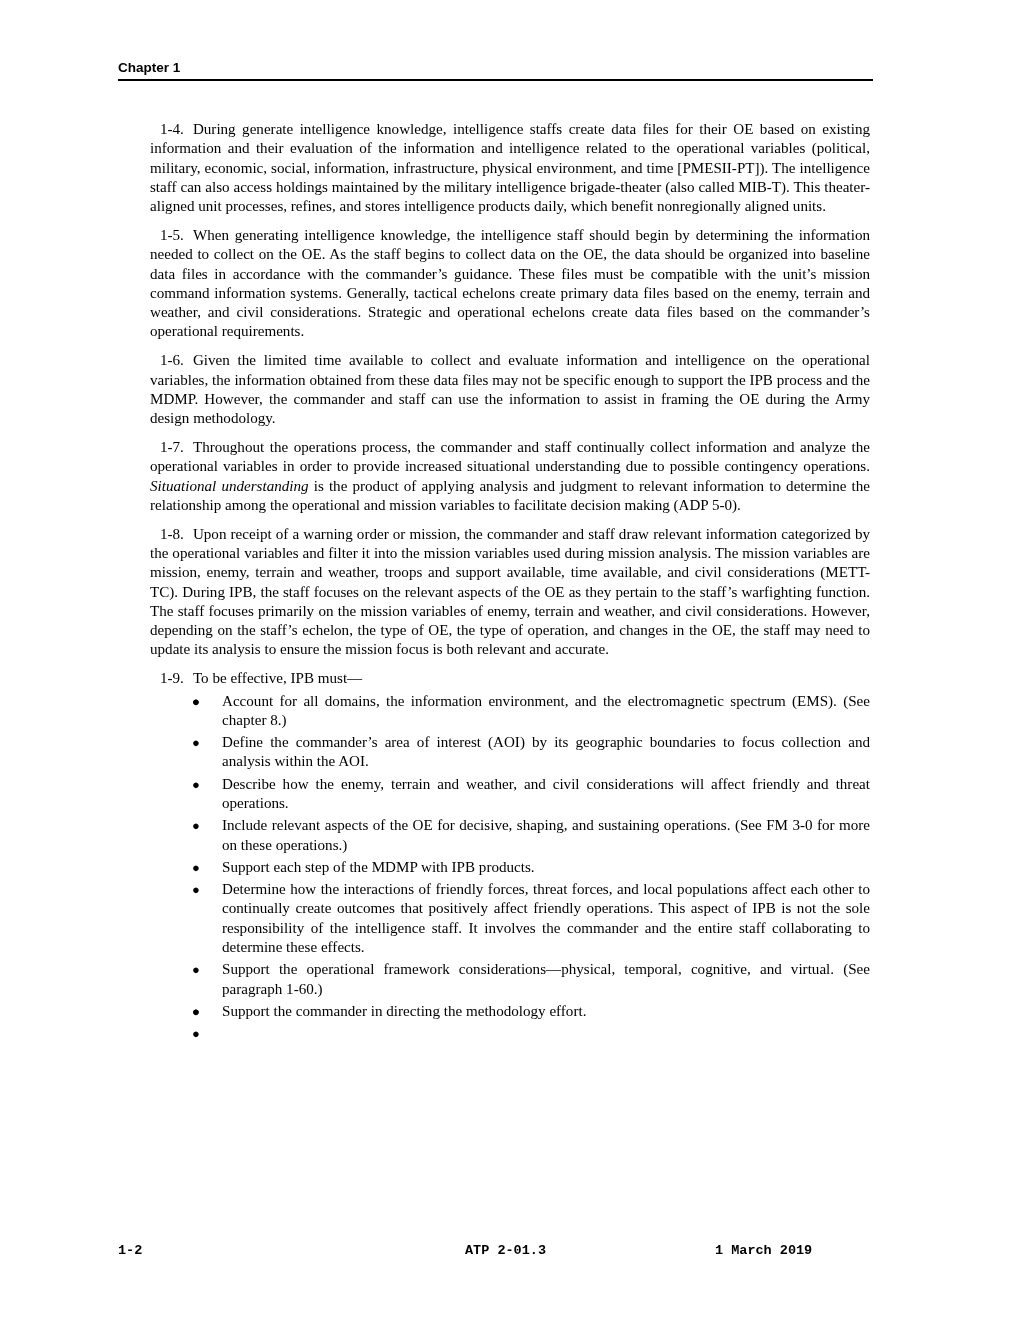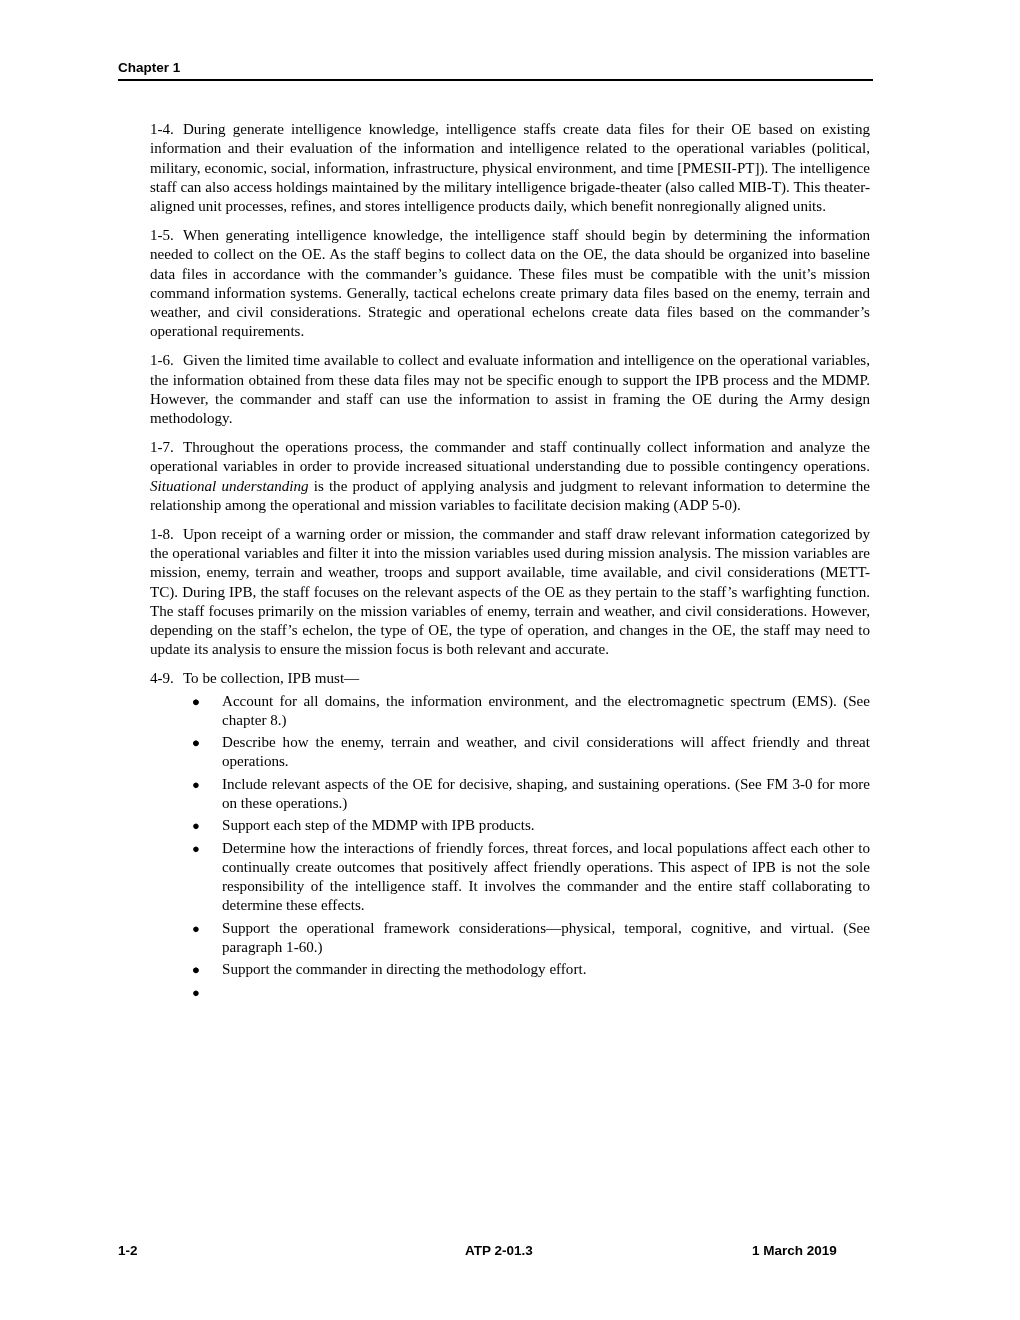--- a/index.html
+++ b/index.html
@@ -10,31 +10,31 @@
   }
   .header-rule {
     position: absolute; left: 118px; top: 79px; width: 755px; height: 0;
     border-top: 2px solid #000;
   }
   .content {
     position: absolute; left: 150px; top: 120px; width: 720px;
     font-family: "Liberation Serif", serif; font-size: 15.1px; line-height: 19.3px;
   }
   .para { margin: 0 0 9.5px 0; text-align: justify; }
-  .para .num { margin-right: 9px; }
+  .para .num { margin-right: 9px; margin-left: 10px; }
   .list { list-style: none; margin: 2px 0 0 0; padding: 0; }
   .list li { position: relative; padding-left: 72px; margin-bottom: 3px; text-align: justify; }
   .list li .bullet { position: absolute; left: 42px; top: 0; font-size: 13px; }
   .footer {
     position: absolute; top: 1243px;
-    font-family: Liberation Sans, sans-serif; font-weight: bold; font-size: 13.5px;
+    font-family: Liberation Mono, monospace; font-weight: bold; font-size: 13.5px;
   }
   .footer-left { left: 118px; }
   .footer-center { left: 465px; }
-  .footer-right { left: 752px; }
+  .footer-right { left: 715px; }
 </style>
 </head>
 <body>
 
 <div class="header">Chapter 1</div>
 <div class="header-rule"></div>
 
 <div class="content">
   <p class="para">
     <span class="num">1-4.</span><span>During generate intelligence knowledge, intelligence staffs create data files for their OE based on existing information and their evaluation of the information and intelligence related to the operational variables (political, military, economic, social, information, infrastructure, physical environment, and time [PMESII-PT]). The intelligence staff can also access holdings maintained by the military intelligence brigade-theater (also called MIB-T). This theater-aligned unit processes, refines, and stores intelligence products daily, which benefit nonregionally aligned units.</span>
@@ -45,26 +45,26 @@
   <p class="para">
     <span class="num">1-6.</span><span>Given the limited time available to collect and evaluate information and intelligence on the operational variables, the information obtained from these data files may not be specific enough to support the IPB process and the MDMP. However, the commander and staff can use the information to assist in framing the OE during the Army design methodology.</span>
   </p>
   <p class="para">
     <span class="num">1-7.</span><span>Throughout the operations process, the commander and staff continually collect information and analyze the operational variables in order to provide increased situational understanding due to possible contingency operations. </span><em>Situational understanding</em><span> is the product of applying analysis and judgment to relevant information to determine the relationship among the operational and mission variables to facilitate decision making (ADP 5-0).</span>
   </p>
   <p class="para">
     <span class="num">1-8.</span><span>Upon receipt of a warning order or mission, the commander and staff draw relevant information categorized by the operational variables and filter it into the mission variables used during mission analysis. The mission variables are mission, enemy, terrain and weather, troops and support available, time available, and civil considerations (METT-TC). During IPB, the staff focuses on the relevant aspects of the OE as they pertain to the staff’s warfighting function. The staff focuses primarily on the mission variables of enemy, terrain and weather, and civil considerations. However, depending on the staff’s echelon, the type of OE, the type of operation, and changes in the OE, the staff may need to update its analysis to ensure the mission focus is both relevant and accurate.</span>
   </p>
   <p class="para" style="margin-bottom:0;">
-    <span class="num">4-9.</span><span>To be collection, IPB must—</span>
+    <span class="num">1-9.</span><span>To be effective, IPB must—</span>
   </p>
   <ul class="list">
     <li><span class="bullet">●</span></li>
     <li><span class="bullet">●</span><span>Account for all domains, the information environment, and the electromagnetic spectrum (EMS). (See chapter 8.)</span></li>
-    <li><span class="bullet">●</span></li>
+    <li><span class="bullet">●</span><span>Define the commander’s area of interest (AOI) by its geographic boundaries to focus collection and analysis within the AOI.</span></li>
     <li><span class="bullet">●</span><span>Describe how the enemy, terrain and weather, and civil considerations will affect friendly and threat operations.</span></li>
     <li><span class="bullet">●</span><span>Include relevant aspects of the OE for decisive, shaping, and sustaining operations. (See FM 3-0 for more on these operations.)</span></li>
     <li><span class="bullet">●</span><span>Support each step of the MDMP with IPB products.</span></li>
     <li><span class="bullet">●</span><span>Determine how the interactions of friendly forces, threat forces, and local populations affect each other to continually create outcomes that positively affect friendly operations. This aspect of IPB is not the sole responsibility of the intelligence staff. It involves the commander and the entire staff collaborating to determine these effects.</span></li>
     <li><span class="bullet">●</span><span>Support the operational framework considerations—physical, temporal, cognitive, and virtual. (See paragraph 1-60.)</span></li>
     <li><span class="bullet">●</span></li>
     <li><span class="bullet">●</span><span>Support the commander in directing the methodology effort.</span></li>
     <li><span class="bullet">●</span></li>
   </ul>
 </div>

